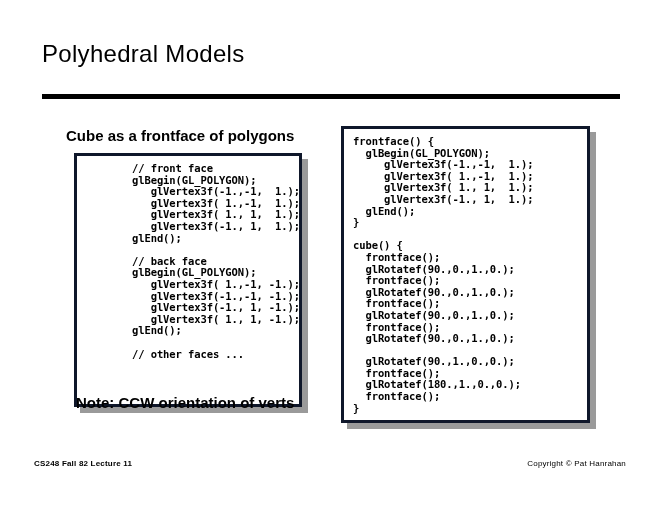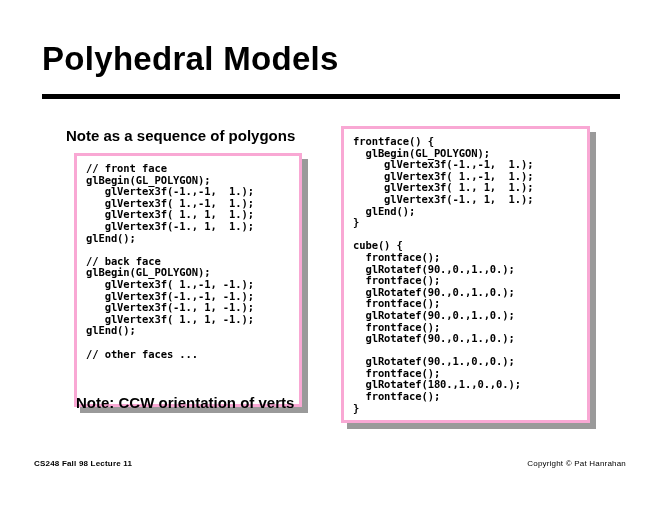--- a/index.html
+++ b/index.html
@@ -23,22 +23,22 @@
     width: 660px;
     height: 510px;
     background: #ffffff;
   }
 
   
   #slide-title {
     position: absolute;
     left: 42px;
     top: 40px;
-    font-size: 33px;
-    font-weight: bold;
+    font-size: 24px;
+    font-weight: normal;
     letter-spacing: 0.3px;
     color: #000;
     white-space: nowrap;
   }
   #title-rule {
     position: absolute;
     left: 42px;
     top: 94px;
     width: 578px;
     height: 5px;
@@ -62,21 +62,21 @@
     top: 394px;
     font-size: 15px;
     font-weight: bold;
     white-space: nowrap;
   }
 
   
   .codebox {
     position: absolute;
     background: #ffffff;
-    border: 3px solid #f9a8d4;
+    border: 3px solid #0f172a;
     box-sizing: border-box;
     box-shadow: 6px 6px 0 0 #9a9a9a;
     overflow: hidden;
   }
   .codebox pre {
     margin: 0;
     padding: 7px 8px 6px 9px;
     font-family: "DejaVu Sans Mono", "Liberation Mono", monospace;
     font-size: 10.5px;
     line-height: 11.6px;
@@ -84,20 +84,21 @@
     white-space: pre;
     font-weight: 600;
     letter-spacing: -0.1px;
   }
 
   #code-left {
     left: 74px;
     top: 153px;
     width: 228px;
     height: 254px;
+    padding-left: 46px;
   }
   #code-right {
     left: 341px;
     top: 126px;
     width: 249px;
     height: 297px;
   }
 
   
   #footer-left {
@@ -122,21 +123,21 @@
 </style>
 </head>
 <body>
 
 <div id="slide">
 
   <div id="slide-title">Polyhedral Models</div>
 
   <div id="title-rule"></div>
 
-  <div id="left-heading">Note as a sequence of polygons</div>
+  <div id="left-heading">Cube as a frontface of polygons</div>
 
   <div class="codebox" id="code-left">
     <pre>// front face
 glBegin(GL_POLYGON);
    glVertex3f(-1.,-1,  1.);
    glVertex3f( 1.,-1,  1.);
    glVertex3f( 1., 1,  1.);
    glVertex3f(-1., 1,  1.);
 glEnd();
 
@@ -173,17 +174,17 @@
 
   glRotatef(90.,1.,0.,0.);
   frontface();
   glRotatef(180.,1.,0.,0.);
   frontface();
 }</pre>
   </div>
 
   <div id="bottom-note">Note: CCW orientation of verts</div>
 
-  <div id="footer-left">CS248 Fall 98 Lecture 11</div>
+  <div id="footer-left">CS248 Fall 82 Lecture 11</div>
 
   <div id="footer-right">Copyright © Pat Hanrahan</div>
 
 </div>
 
 </body></html>

